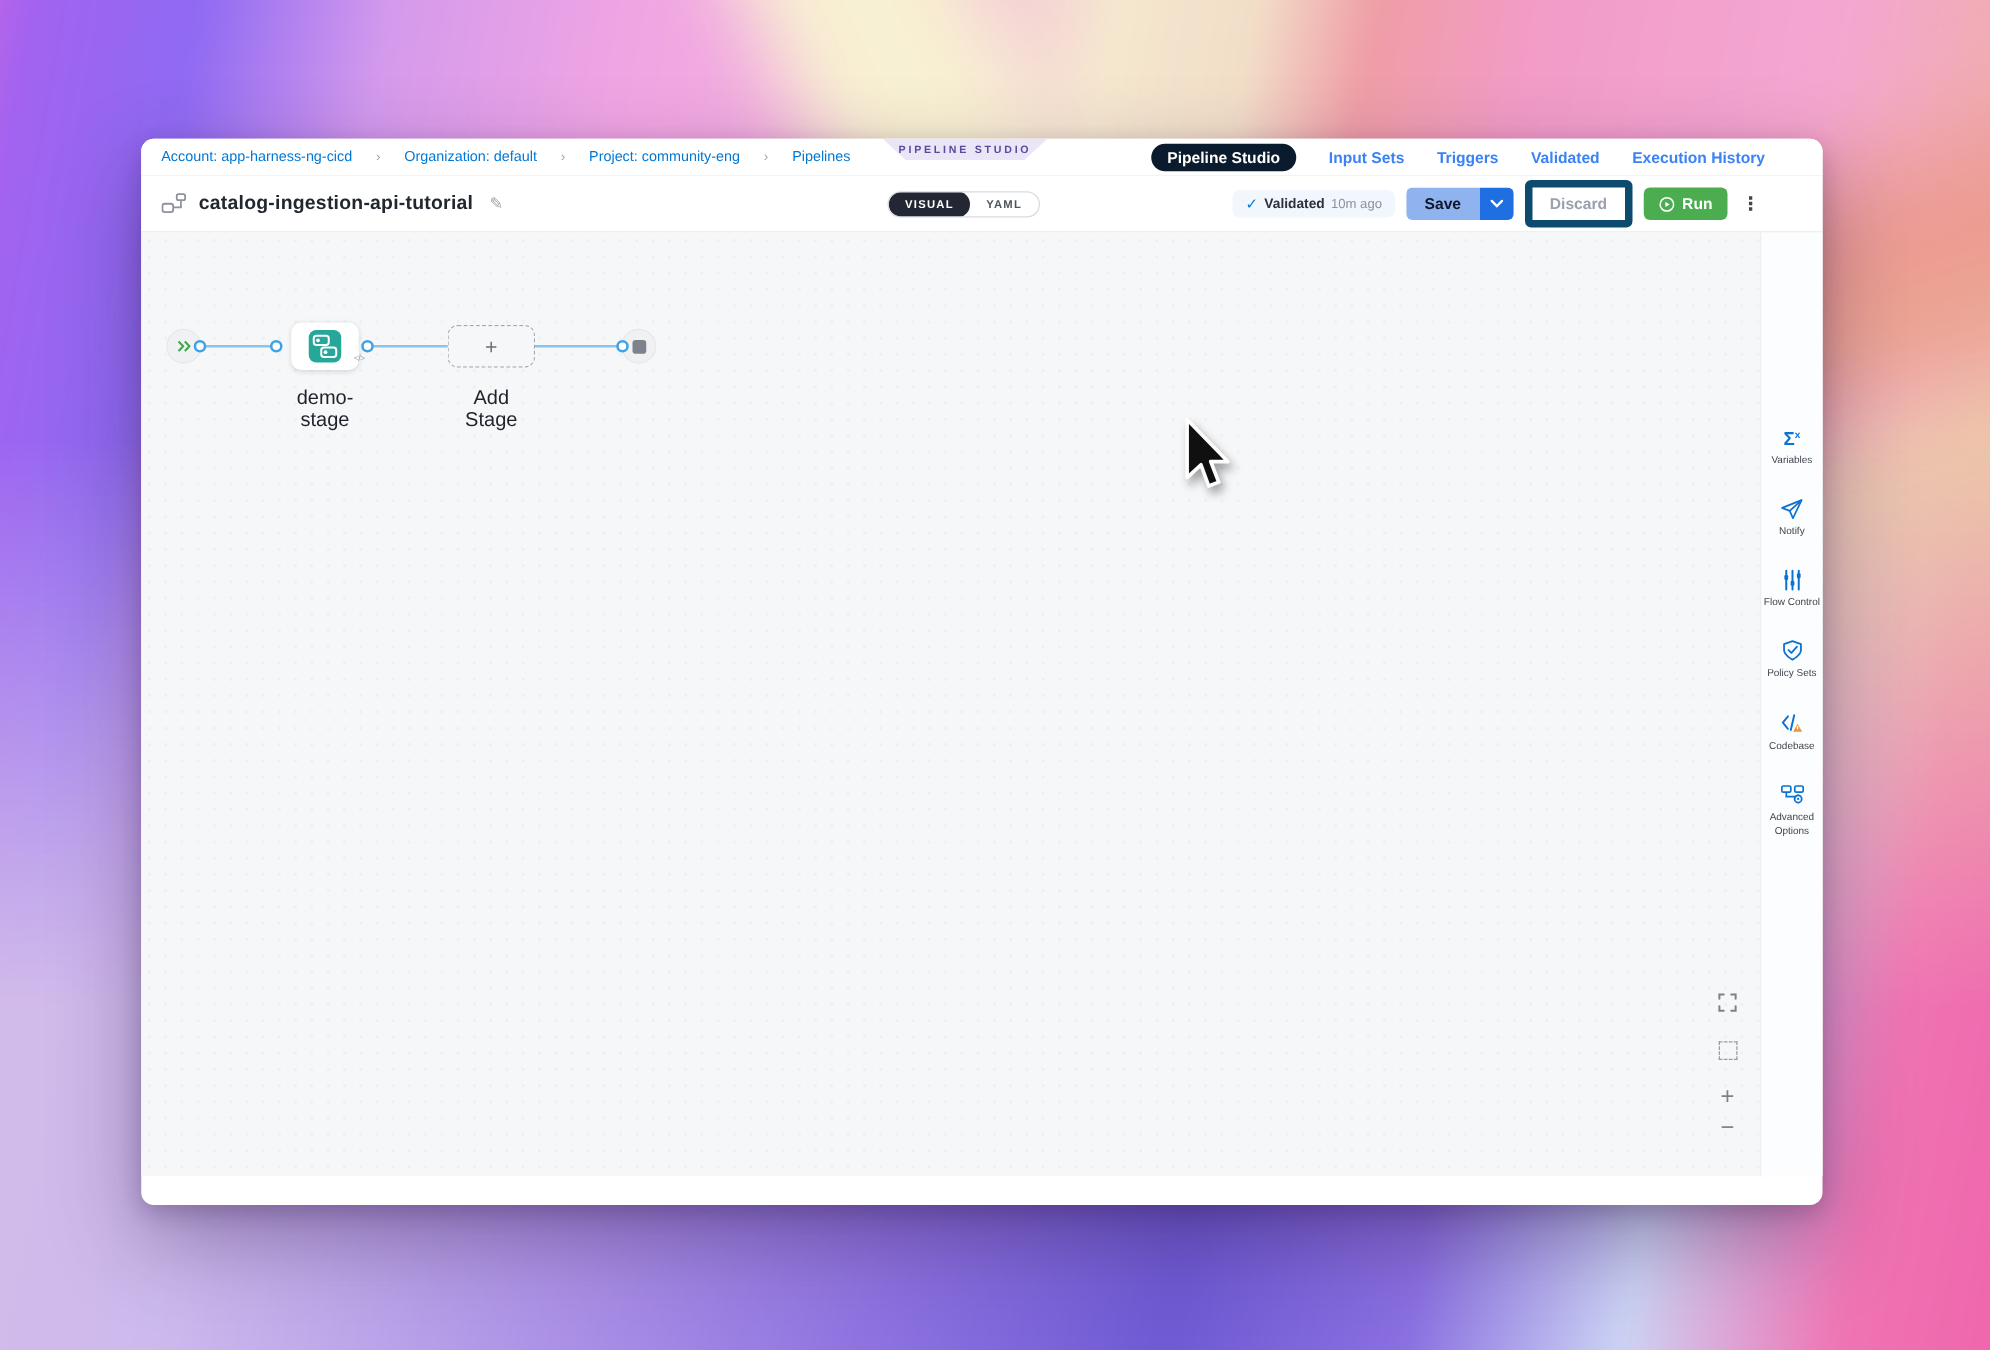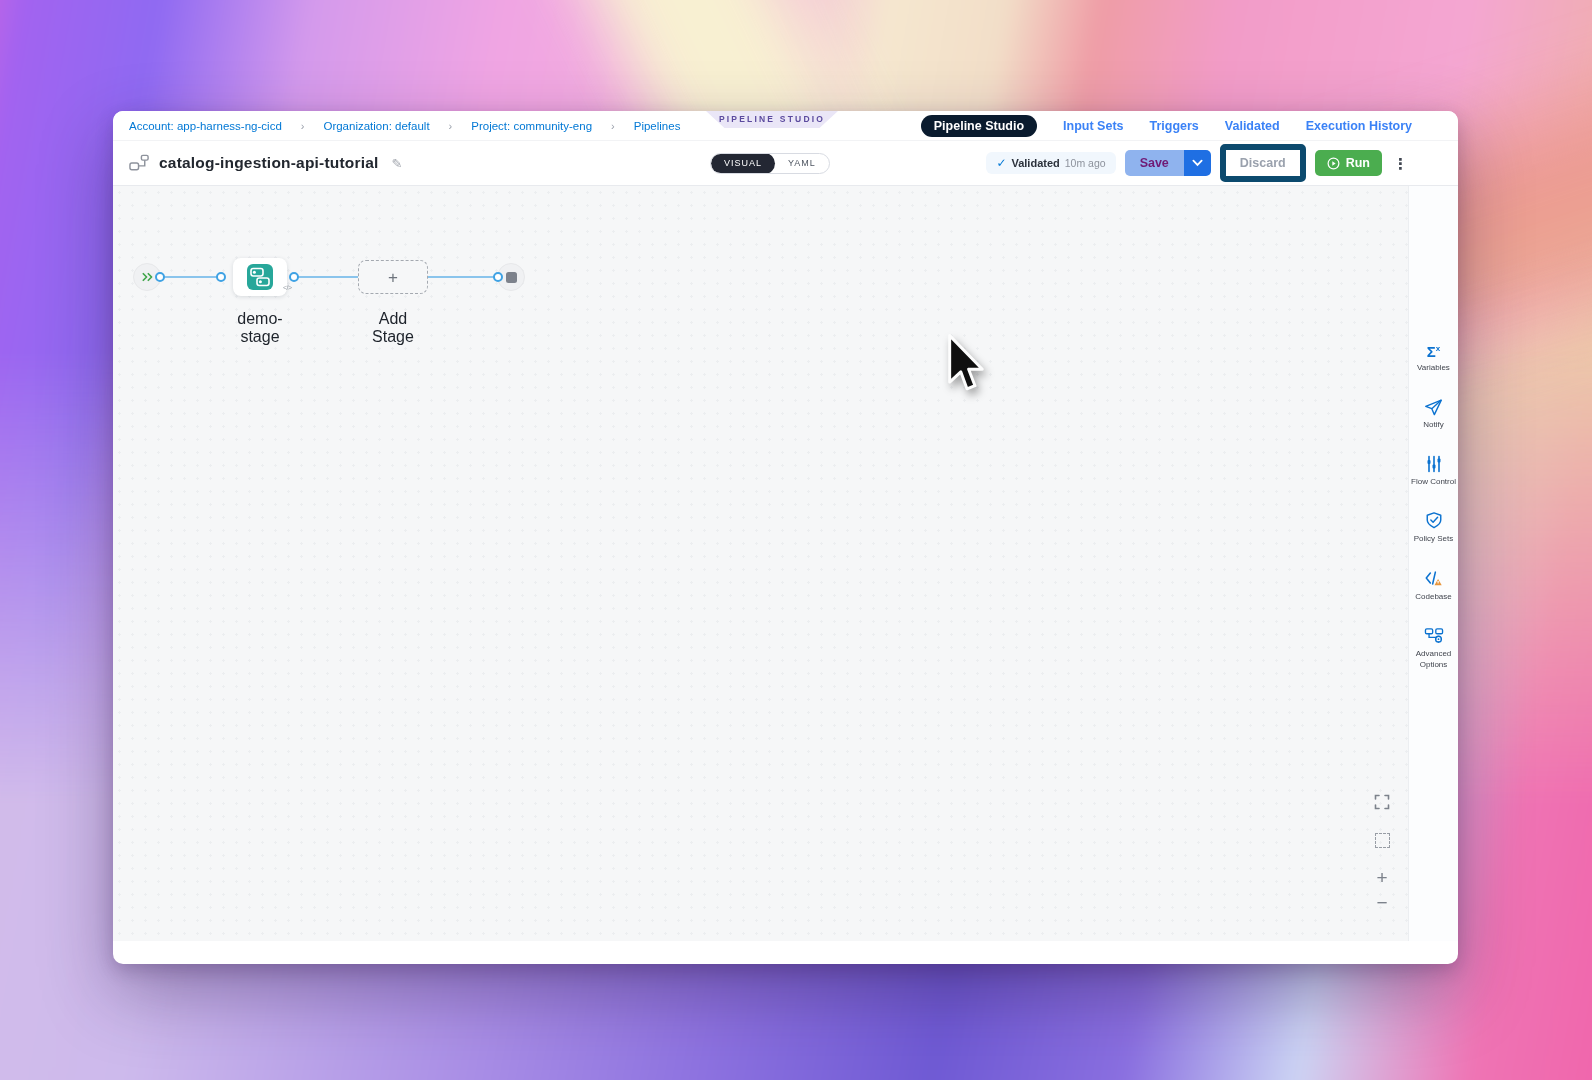--- a/index.html
+++ b/index.html
@@ -52,31 +52,31 @@
 
   
   .row-tb { position:relative; height:45px; display:flex; align-items:center;
     padding:0 50px 0 16px; border-bottom:1px solid #e8eaee; background:#fff; }
   .tb-left { display:flex; align-items:center; gap:9px; }
   .pipe-icon { width:21px; height:18px; flex:0 0 auto; }
   .title { font-size:15.5px; font-weight:bold; color:#22272f; letter-spacing:.2px; }
   .pencil { color:#a2a6ae; font-size:13px; margin-left:4px; cursor:pointer; }
   .view-toggle { position:absolute; left:597px; top:12px; display:flex; align-items:center;
     border:1px solid #d8dbe2; border-radius:999px; background:#fff; height:21px; overflow:hidden; }
-  .view-toggle .seg { font-size:9px; font-weight:normal; letter-spacing:1px; padding:0 13px;
+  .view-toggle .seg { font-size:9px; font-weight:bold; letter-spacing:1px; padding:0 13px;
     height:21px; line-height:20px; cursor:pointer; color:#4e5560; }
   .view-toggle .seg.sel { background:#232733; color:#fff; border-radius:999px; }
   .tb-right { margin-left:auto; display:flex; align-items:center; gap:9px; }
   .validated { display:flex; align-items:center; gap:5px; background:#f1f7fd;
     border-radius:6px; padding:4px 10px; }
   .validated .chk { color:#0278d5; font-weight:bold; font-size:12px; }
   .validated .vlab { font-size:11px; font-weight:bold; color:#2b313b; }
   .validated .vtime { font-size:10.5px; color:#8d929c; }
   .save-split { display:flex; border-radius:5px; overflow:hidden; cursor:pointer; }
-  .save-main { background:#8fb3ee; color:#701a75; font-size:12.5px; font-weight:bold;
+  .save-main { background:#8fb3ee; color:#0f172a; font-size:12.5px; font-weight:bold;
     padding:6px 15px; border:none; cursor:pointer;text-align:right; }
   .save-caret { background:#1f6fe3; border:none; width:27px; display:flex;
     align-items:center; justify-content:center; cursor:pointer; }
   .btn-discard { background:#fff; border:6px solid #0c4a6e; border-radius:5px;
     color:#9aa1ad; font-size:12.5px; font-weight:bold; padding:6px 14px; cursor:pointer; }
   .btn-run { background:#4bad4f; border:none; border-radius:5px; color:#fff;
     font-size:12.5px; font-weight:bold; padding:6px 12px; display:flex;
     align-items:center; gap:6px; cursor:pointer; }
   .kebab { color:#3f4550; font-size:15px; font-weight:bold; margin-left:2px;
     cursor:pointer; line-height:1; letter-spacing:0; }

